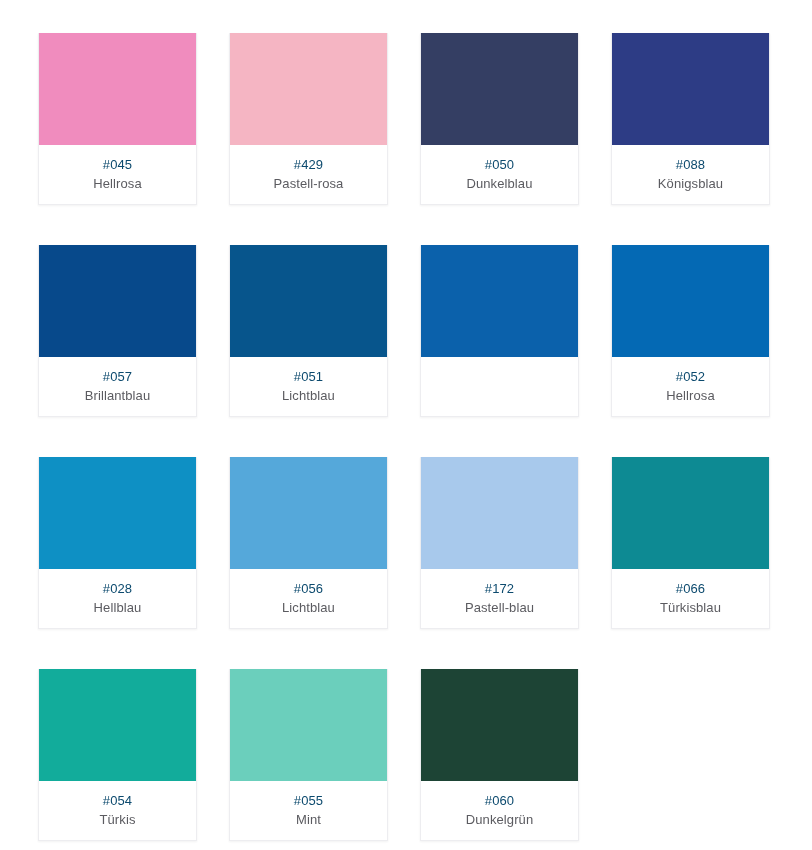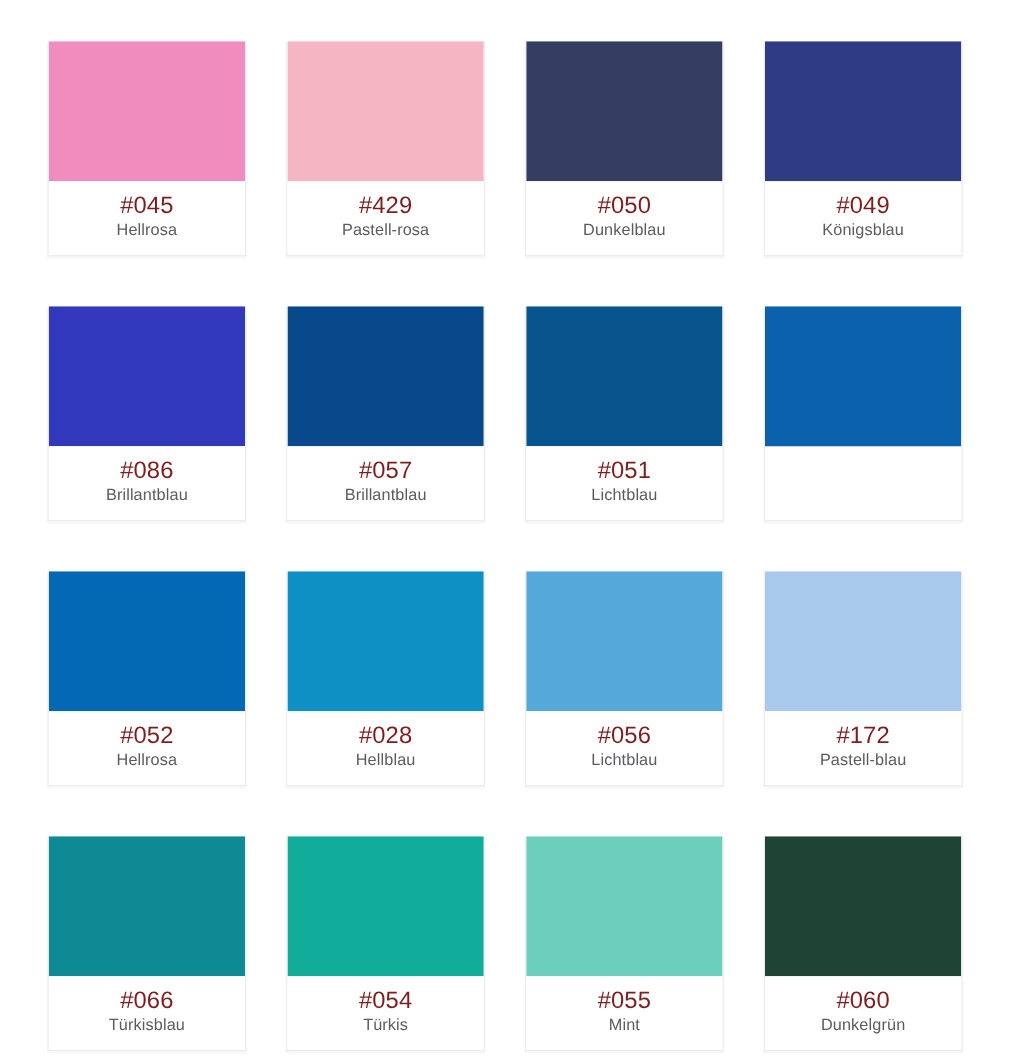--- a/index.html
+++ b/index.html
@@ -50,22 +50,22 @@
     flex: 1 1 auto;
     display: flex;
     flex-direction: column;
     align-items: center;
     justify-content: center;
     background: #ffffff;
     padding-bottom: 2px;
   }
 
   .swatch-code {
-    font-size: 19px;
-    color: #7f1d1d;
+    font-size: 13px;
+    color: #0c4a6e;
     line-height: 19px;
     letter-spacing: 0.1px;
   }
 
   .swatch-name {
     font-size: 13px;
     color: #5b5b60;
     line-height: 19px;
     letter-spacing: 0.1px;
     text-align: center;
@@ -93,29 +93,22 @@
       <div class="swatch-card">
         <div class="swatch-color" style="background-color: rgb(52, 62, 99);"></div>
         <div class="swatch-label">
           <div class="swatch-code">#050</div>
           <div class="swatch-name">Dunkelblau</div>
         </div>
       </div>
       <div class="swatch-card">
         <div class="swatch-color" style="background-color: rgb(45, 60, 133);"></div>
         <div class="swatch-label">
-          <div class="swatch-code">#049</div>
+          <div class="swatch-code">#088</div>
           <div class="swatch-name">Königsblau</div>
-        </div>
-      </div>
-      <div class="swatch-card">
-        <div class="swatch-color" style="background-color: rgb(50, 56, 188);"></div>
-        <div class="swatch-label">
-          <div class="swatch-code">#086</div>
-          <div class="swatch-name">Brillantblau</div>
         </div>
       </div>
       <div class="swatch-card">
         <div class="swatch-color" style="background-color: rgb(7, 73, 139);"></div>
         <div class="swatch-label">
           <div class="swatch-code">#057</div>
           <div class="swatch-name">Brillantblau</div>
         </div>
       </div>
       <div class="swatch-card">

